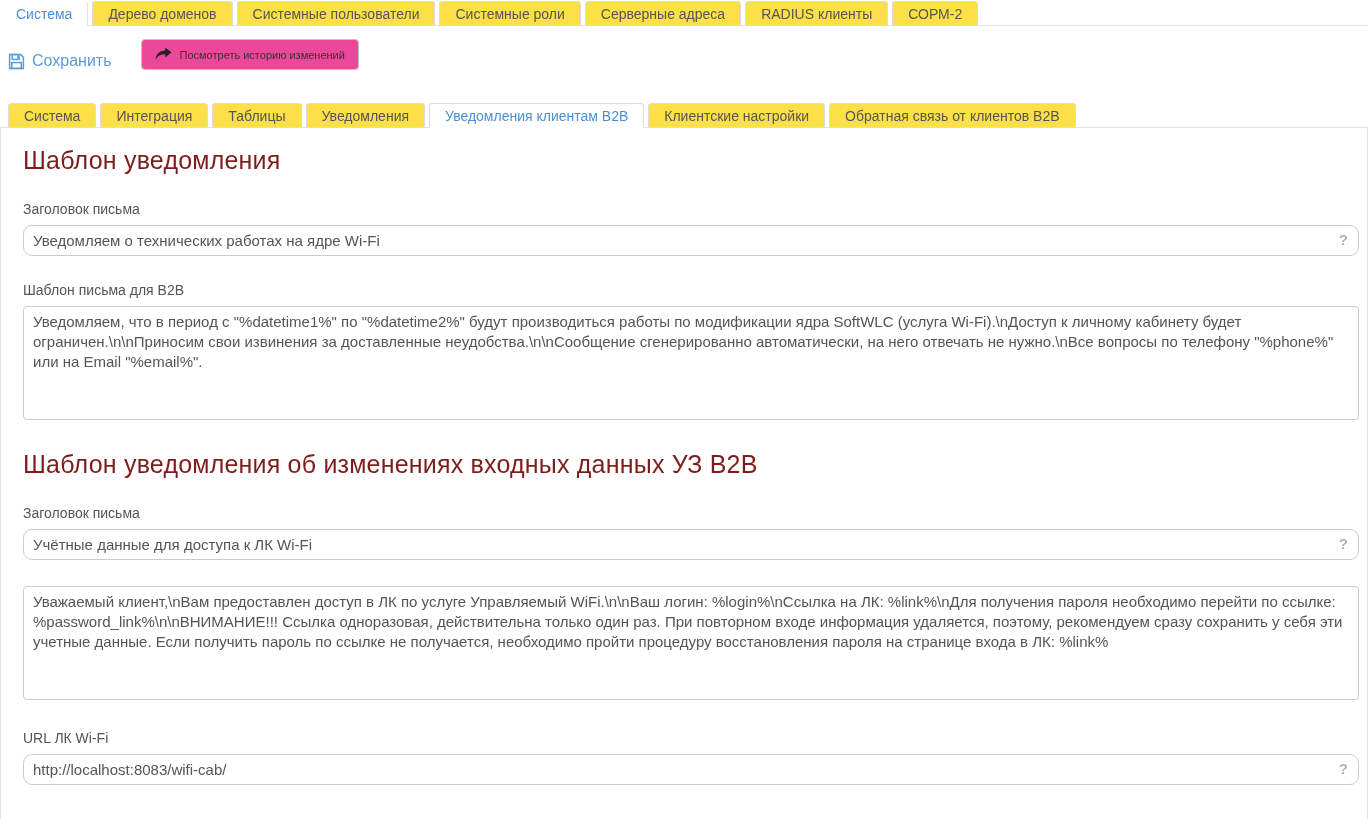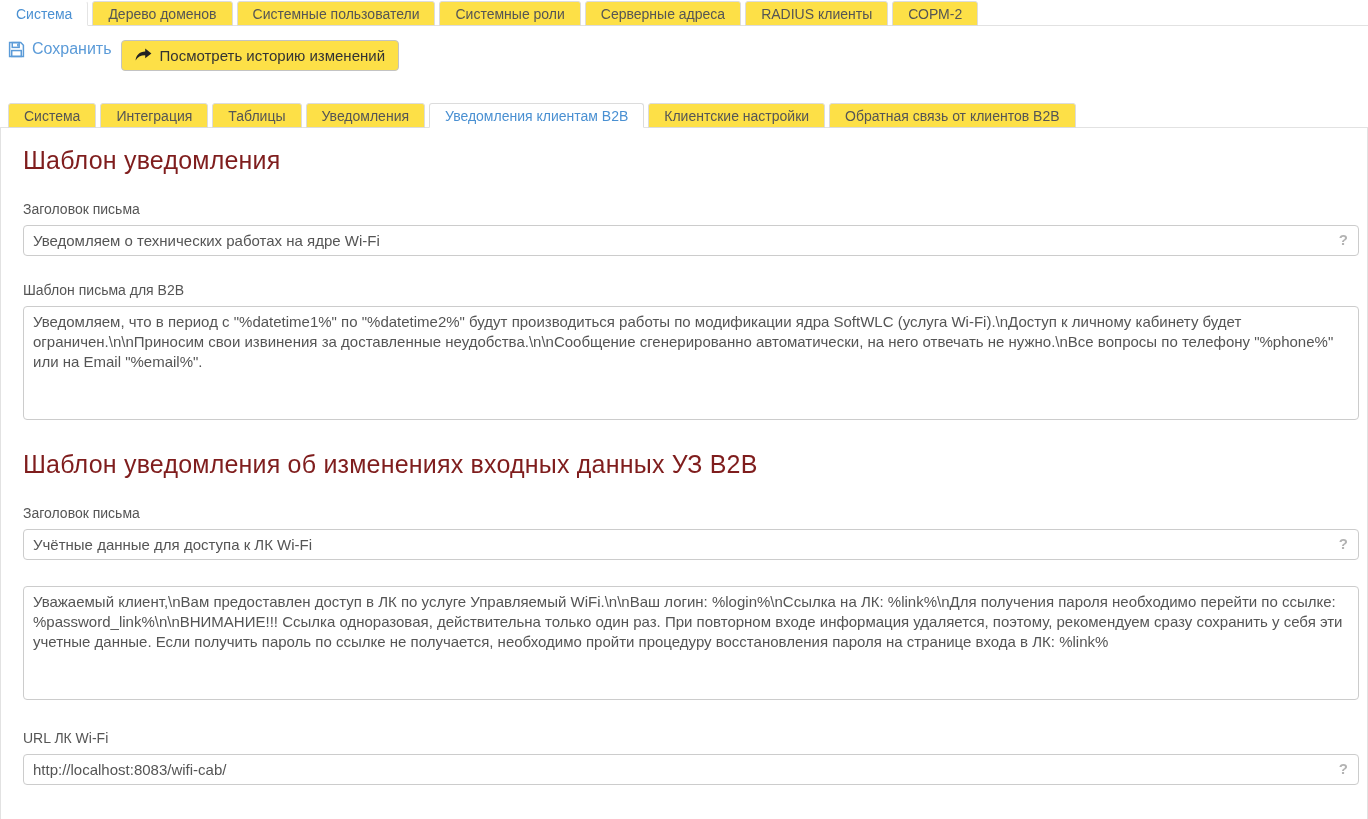--- a/index.html
+++ b/index.html
@@ -20,27 +20,27 @@
   }
   .row1 { height: 26px; }
   .row1::after {
     content: ""; position: absolute; left: 0; right: 0; bottom: 0;
     border-bottom: 1px solid #e2e2e2; z-index: 0;
   }
   .row1 .tab.active { border-left-color: transparent; border-top-color: transparent; border-right-color: #e4e4e4; margin-left: 0; }
   .row1 .tab.active { border-bottom: 1px solid #fff; }
 
   
-  .toolbar { display: flex; align-items: flex-start; padding: 14px 0 14px 8px; height: 58px; }
+  .toolbar { display: flex; align-items: flex-end; padding: 14px 0 14px 8px; height: 58px; gap: 20px; }
   .save-link { display: inline-flex; align-items: center; gap: 7px; color: #5b9bd8; font-size: 16px; cursor: pointer; text-decoration: none; }
   .save-link svg { display: block; }
   .history-btn {
     display: inline-flex; align-items: center; gap: 8px; margin-left: 9px;
-    height: 31px; padding: 0 13px; font-size: 15px; color: #333;
-    background: #fde047; border: 1px solid #c3c3c3; border-radius: 4px; cursor: pointer;
+    height: 31px; padding: 0 13px; font-size: 11px; color: #333;
+    background: #ec4899; border: 1px solid #c3c3c3; border-radius: 4px; cursor: pointer;
     font-family: inherit;
   }
   .history-btn svg { display: block; }
 
   
   .row2 { padding-left: 8px; height: 30px; margin-top: 14px; }
   .panel {
     border-left: 1px solid #e2e2e2; border-right: 1px solid #e2e2e2;
     border-top: 1px solid #e2e2e2; margin-top: -1px;
     min-height: 692px; padding: 18px 10px 20px 22px; background: #fff;
@@ -49,21 +49,21 @@
   .row2 .tab { z-index: 3; }
 
   h1.section-title { font-size: 25px; font-weight: 400; color: #7f1d1d; margin: 26px 0 0 0; letter-spacing: .2px; }
   h1.section-title:first-child { margin-top: 0; }
 
   .field { margin-top: 26px; }
   .field-label { font-size: 14px; color: #555; margin-bottom: 8px; }
   .field-wrap { position: relative; width: 1336px; }
   .text-input {
     width: 100%; height: 31px; padding: 0 30px 0 9px; font-size: 15px; color: #555;
-    border: 1px solid #ccc; border-radius: 4px; background: #fff; font-family: inherit;
+    border: 1px solid #ccc; border-radius: 9px; background: #fff; font-family: inherit;
     outline: none;
   }
   .text-area {
     width: 100%; height: 114px; padding: 5px 9px; font-size: 15px; color: #555;
     border: 1px solid #ccc; border-radius: 4px; background: #fff; font-family: inherit;
     resize: none; outline: none; line-height: 20px; overflow: hidden;
   }
   .help-q {
     position: absolute; right: 11px; top: 6px; font-size: 15px; font-weight: 700;
     color: #b3b3b3; pointer-events: none; user-select: none;

